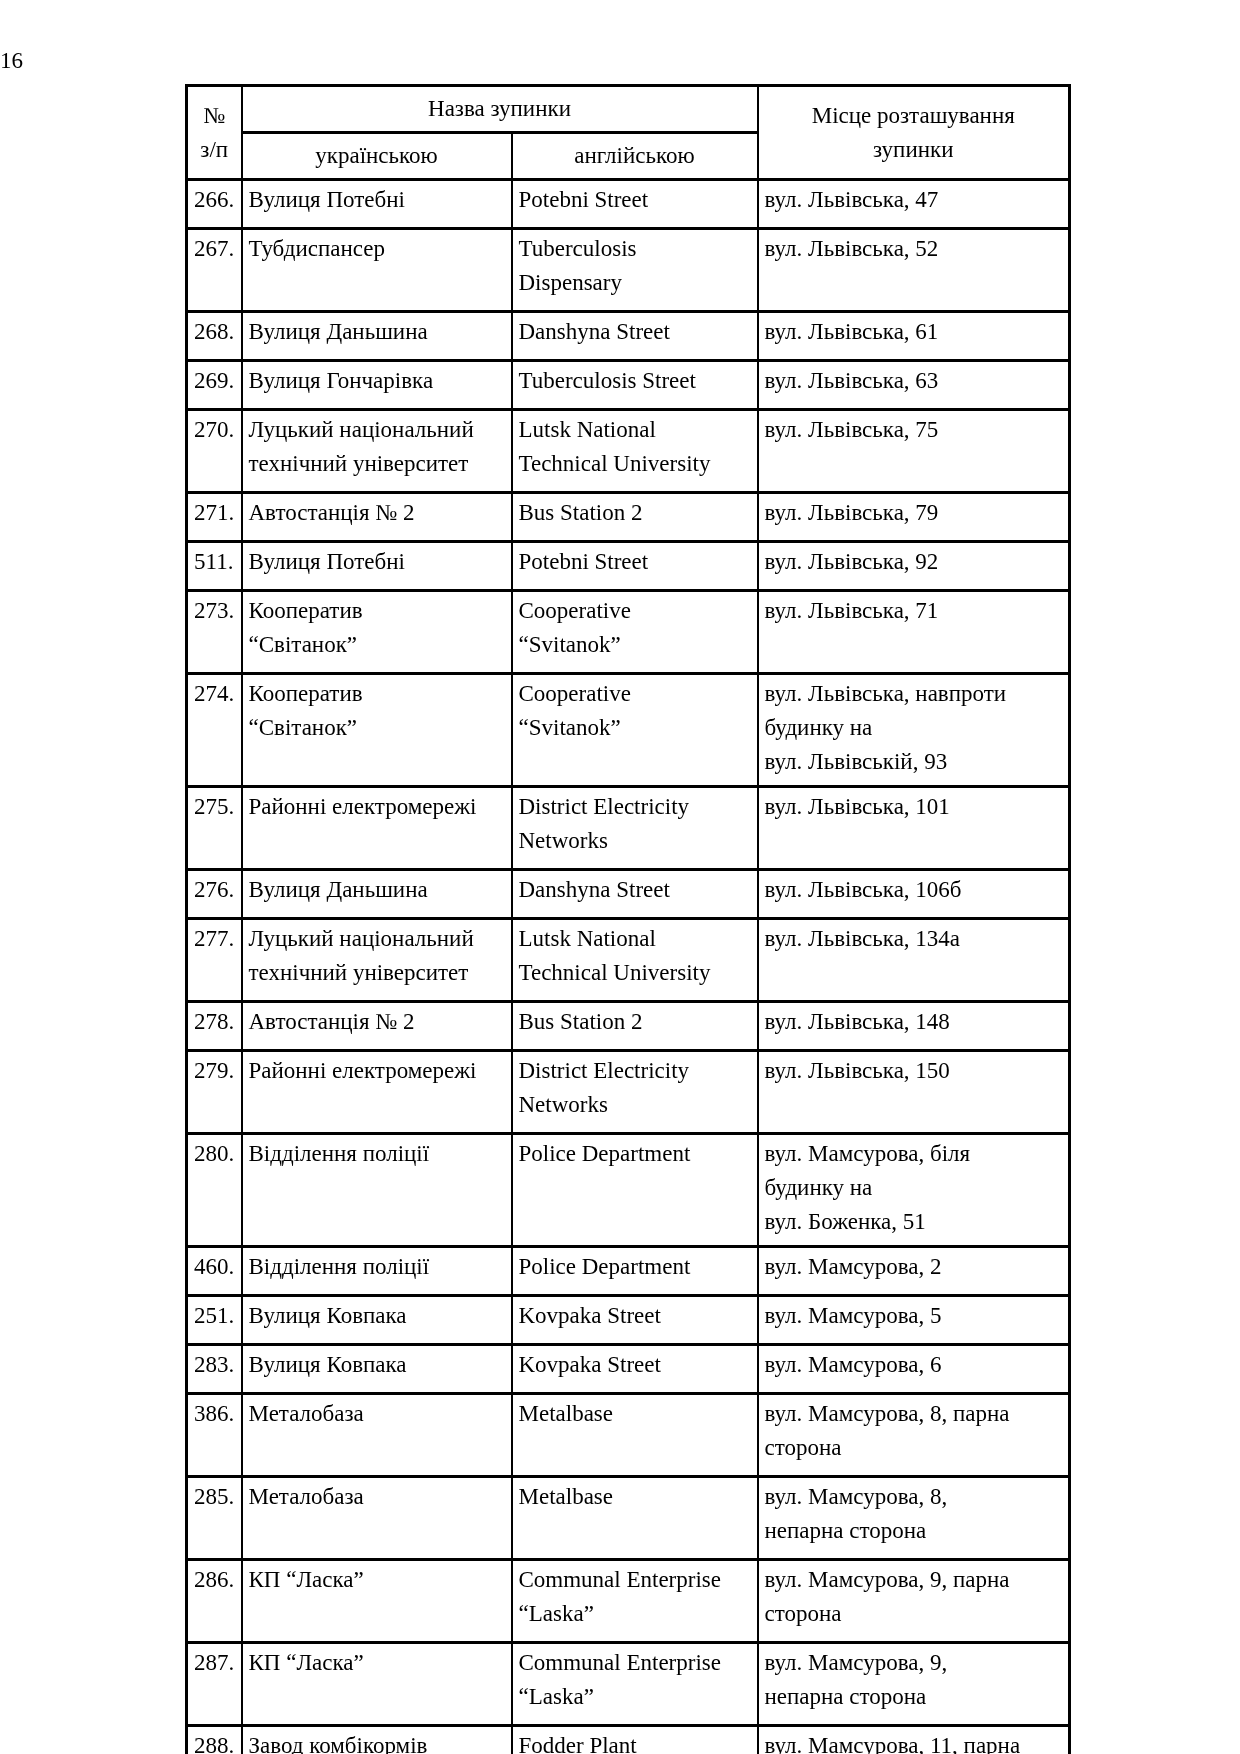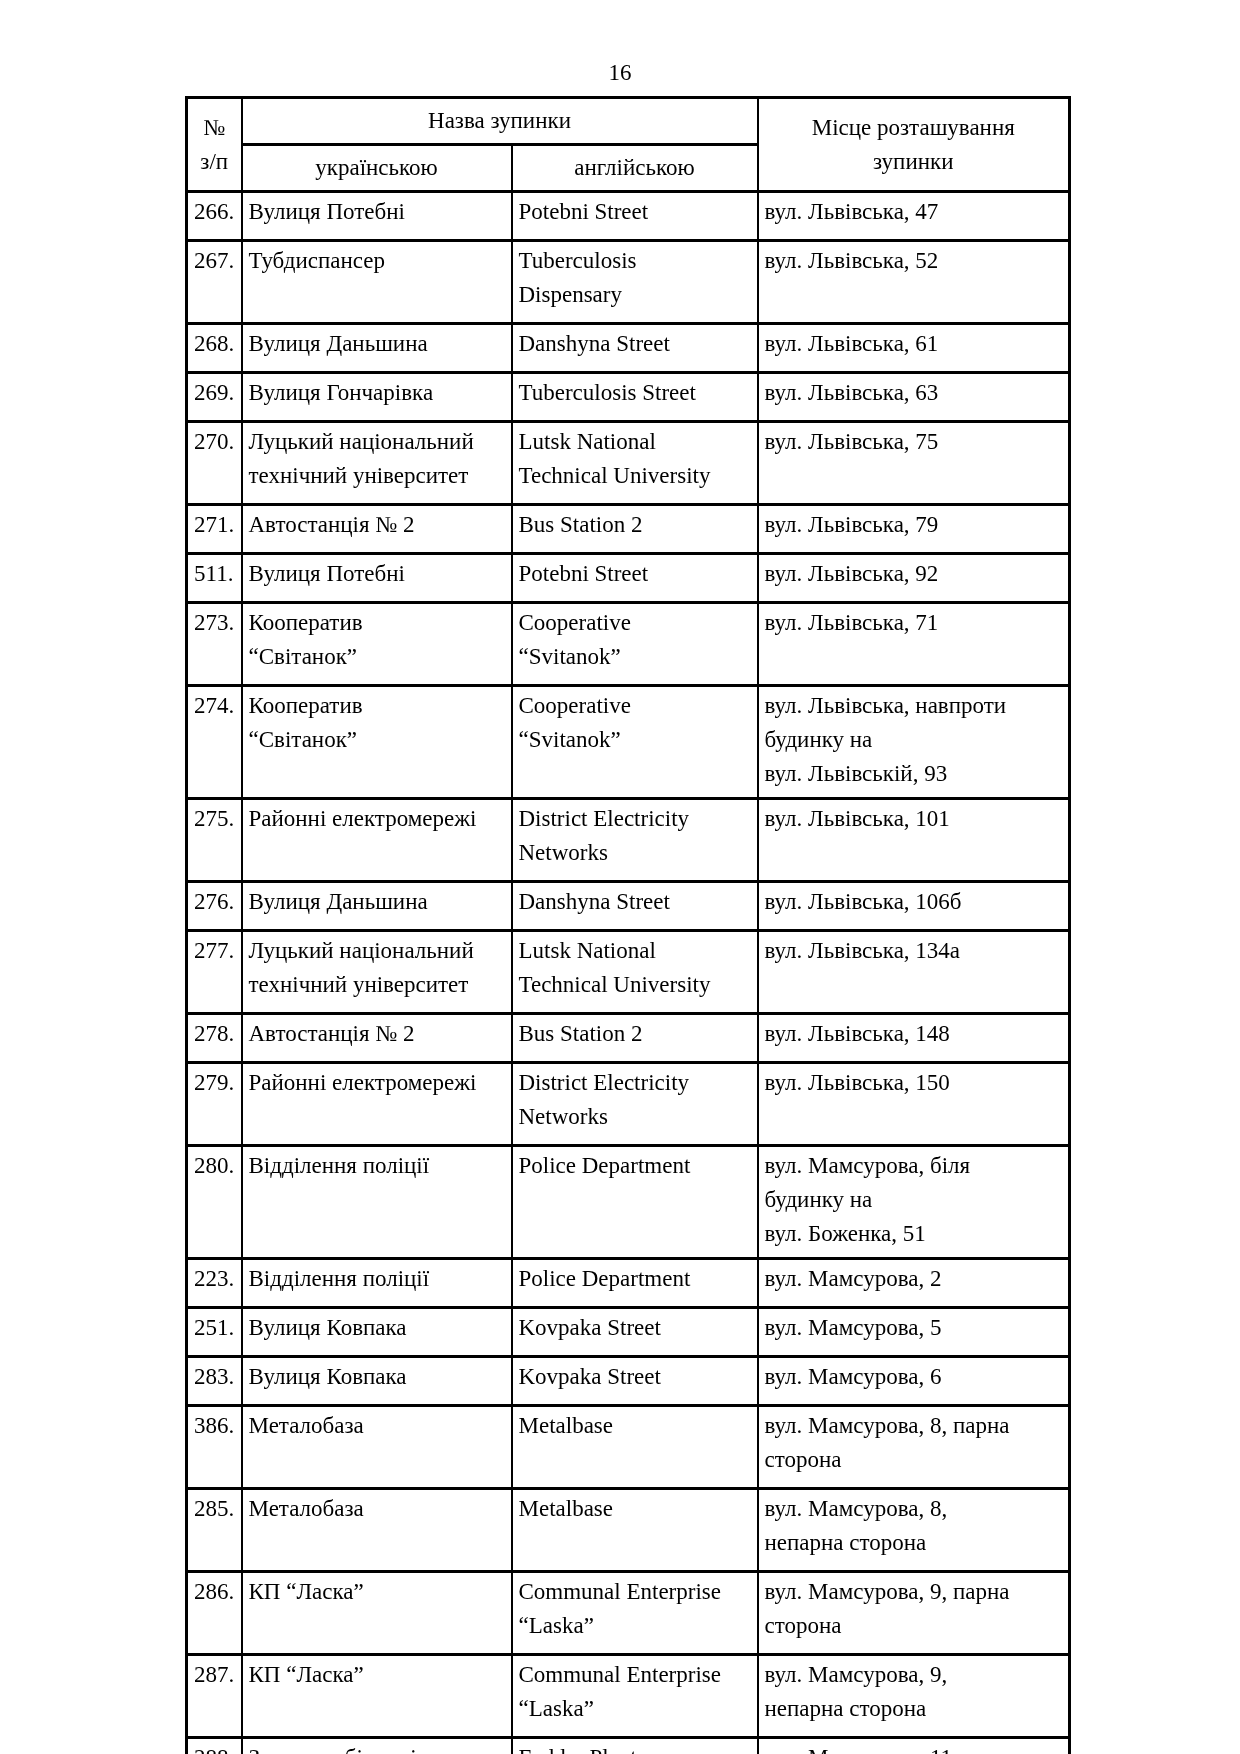--- a/index.html
+++ b/index.html
@@ -6,23 +6,23 @@
   .page {
     position: relative;
     width: 1240px;
     height: 1754px;
     background: #ffffff;
     color: #000000;
     font-family: "Liberation Serif", "DejaVu Serif", serif;
     overflow: hidden;
   }
   .page-number {
-    padding-top: 60px;
+    padding-top: 48px;
     width: 1240px;
-    text-align: center;
+    text-align: left;
     font-size: 23px;
     line-height: 26px;
   }
   table.stops-table {
     border-collapse: collapse;
     table-layout: fixed;
     margin: 10px 0 0 185px;
     width: 883px;
     border: 3px solid #000000;
   }
@@ -185,21 +185,21 @@
         </tr>
         <tr class="lines-3">
           <td>280.</td>
           <td>Відділення поліції</td>
           <td>Police Department</td>
           <td>вул. Мамсурова, біля
 будинку на
 вул. Боженка, 51</td>
         </tr>
         <tr class="lines-1">
-          <td>223.</td>
+          <td>460.</td>
           <td>Відділення поліції</td>
           <td>Police Department</td>
           <td>вул. Мамсурова, 2</td>
         </tr>
         <tr class="lines-1">
           <td>251.</td>
           <td>Вулиця Ковпака</td>
           <td>Kovpaka Street</td>
           <td>вул. Мамсурова, 5</td>
         </tr>

